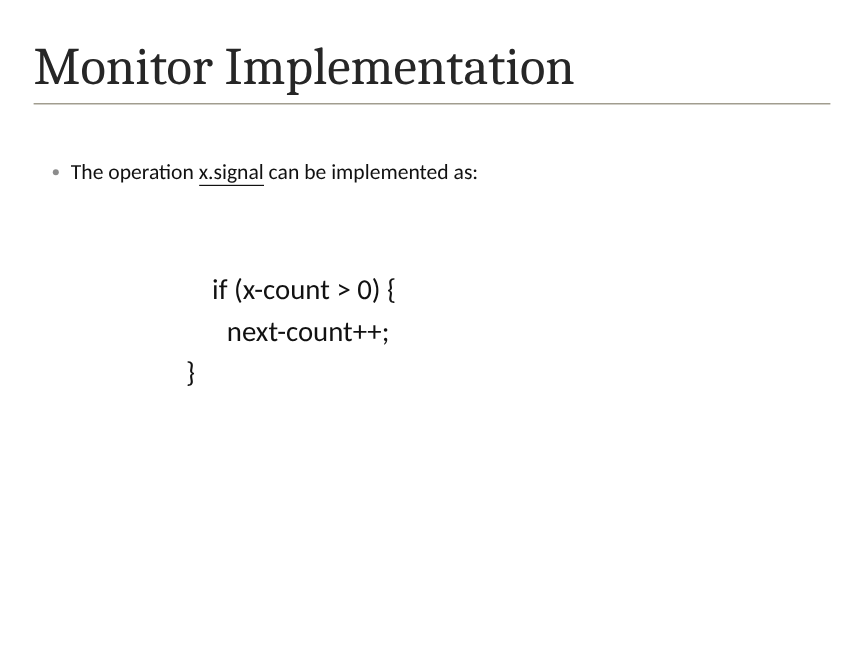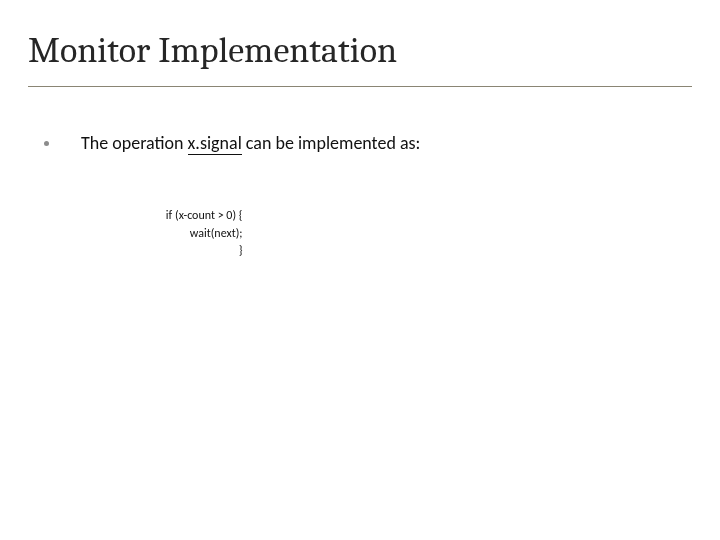--- a/index.html
+++ b/index.html
@@ -16,40 +16,39 @@
     position: relative;
     width: 720px;
     height: 540px;
     box-sizing: border-box;
   }
   .title {
     position: absolute;
     left: 28px;
     top: 30px;
     font-family: "Cambria", "Georgia", serif;
-    font-size: 36px;
+    font-size: 44px;
     font-weight: 400;
     color: #262626;
     letter-spacing: 0px;
   }
   .title-rule {
     position: absolute;
     left: 28px;
     top: 86px;
     width: 664px;
     height: 0;
     border-top: 1px solid #8a8574;
   }
   .bullet-row {
     position: absolute;
     left: 44px;
     top: 132px;
     display: flex;
     align-items: flex-start;
-    gap: 22px;
   }
   .bullet-dot {
     width: 5px;
     height: 5px;
     border-radius: 50%;
     background: #8c8c8c;
     margin-top: 9px;
     margin-right: 10px;
     flex: 0 0 auto;
   }
@@ -58,26 +57,25 @@
     color: #111111;
   }
   .op {
     border-bottom: 1px solid #111;
     padding-bottom: 0px;
   }
   .code-block {
     position: absolute;
     left: 155px;
     top: 190px;
-    font-size: 12px;
+    font-size: 24px;
     line-height: 1.45;
     color: #111111;
     white-space: pre;
     font-family: "Calibri", "Segoe UI", sans-serif;
-    text-align: right;
   }
   .indent {
     padding-left: 34px;
     display: block;
   }
 </style>
 </head>
 <body>
 
 <div class="slide">
@@ -87,16 +85,16 @@
 
   <div class="bullet-row">
     <div class="bullet-dot"></div>
     <div class="bullet-text">
       <span>The operation </span><span class="op">x.signal</span><span> can be implemented as:</span>
     </div>
   </div>
 
   <div class="code-block">
     <span>if (x-count &gt; 0) {</span>
-<span class="indent">wait(next);</span><span>}</span>
+<span class="indent">next-count++;</span><span>}</span>
   </div>
 
 </div>
 
 </body></html>

